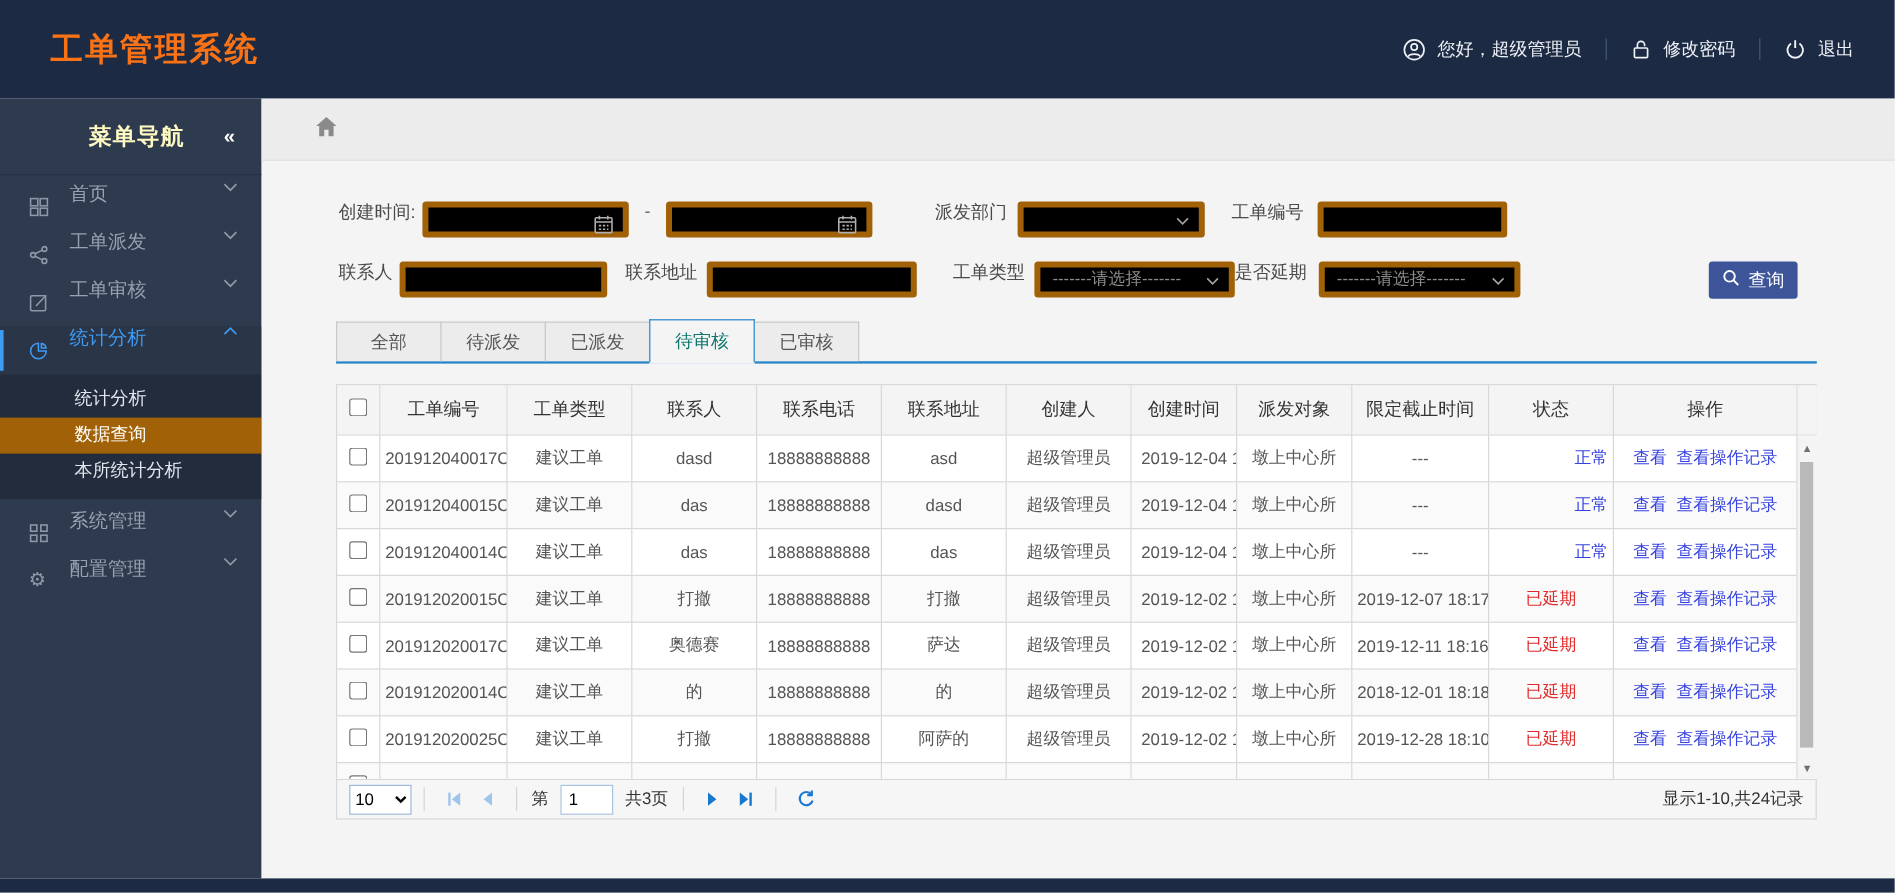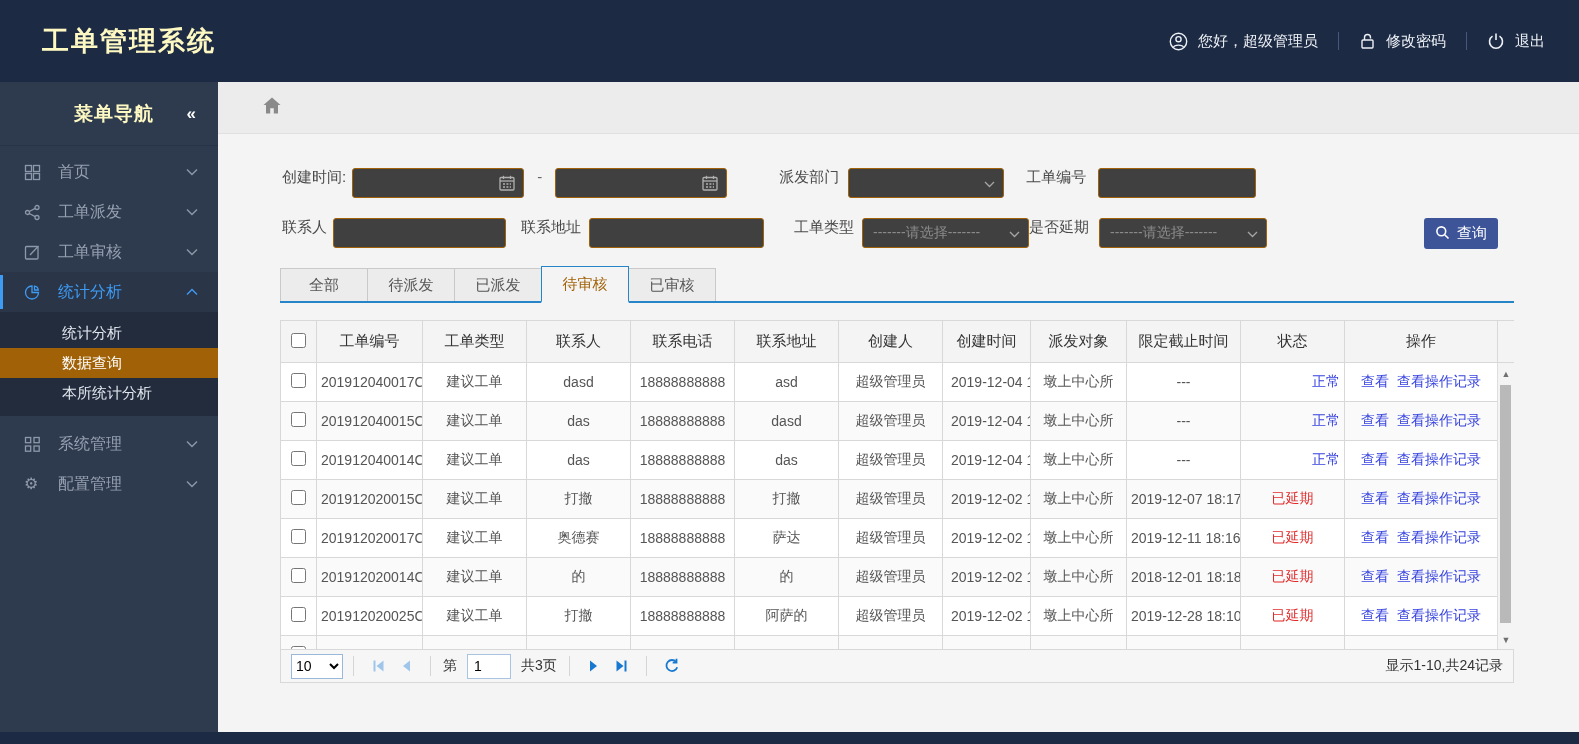--- a/index.html
+++ b/index.html
@@ -3,60 +3,60 @@
 <meta charset="utf-8">
 <style>
   * { box-sizing: border-box; }
   html,body { margin:0; padding:0; }
   body {
     width:1579px; height:744px; position:relative; overflow:hidden;
     font-family:"Liberation Sans", sans-serif; background:#f4f4f5;
   }
   
   .app-header { position:absolute; top:0; left:0; right:0; height:82px; background:#1c2a44; display:flex; align-items:center; z-index:5;}
-  .app-title { color:#fef9c3; font-size:27px; font-weight:bold; margin-left:42px; letter-spacing:2px; }
+  .app-title { color:#f97316; font-size:27px; font-weight:bold; margin-left:42px; letter-spacing:2px; }
   .header-right { margin-left:auto; margin-right:34px; display:flex; align-items:center; gap:20px; color:#eef1f6; font-size:15px; }
   .header-item { display:flex; align-items:center; gap:10px; cursor:pointer; }
   .header-divider { width:1px; height:18px; background:#45577a; }
   .hicon { display:flex; }
   
   .sidebar { position:absolute; top:82px; left:0; width:218px; bottom:12px; background:#2e3a4d; }
   .sidebar-header { height:64px; display:flex; align-items:center; padding:0 24px; border-bottom:1px solid #28334a; }
   .sidebar-title { color:#fef9c3; font-size:19px; font-weight:bold; margin-left:50px; letter-spacing:1px; }
   .collapse-btn { margin-left:auto; color:#ffffff; font-size:17px; font-weight:bold; cursor:pointer; letter-spacing:-2px; }
   .menu { padding-top:6px; }
-  .menu-item { height:40px; display:flex; align-items:center; padding:0 20px 0 24px; color:#96a1b3; font-size:16px; cursor:pointer; position:relative; }
+  .menu-item { height:40px; display:flex; padding:0 20px 0 24px; color:#96a1b3; font-size:16px; cursor:pointer; position:relative; }
   .menu-item .mi-icon { width:20px; margin-right:14px; display:flex; align-items:center; color:#8d99ab; font-size:16px; line-height:1; }
   .menu-item .chev { margin-left:auto; display:flex; color:#8d99ab; }
   .menu-item.active { color:#3e9bf4; background:#2a3548; }
   .menu-item.active .mi-icon, .menu-item.active .chev { color:#3e9bf4; }
   .menu-item.active::before { content:''; position:absolute; left:0; top:3px; bottom:3px; width:3px; background:#3e9bf4; }
   .submenu { background:#222c3d; padding:6px 0 8px 0; }
   .submenu-item { height:30px; line-height:30px; padding-left:62px; color:#e2e7ef; font-size:15px; cursor:pointer; }
   .submenu-item.selected { background:#a16207; color:#ffffff; }
   .menu-gap { height:8px; }
   
   .main { position:absolute; left:218px; top:82px; right:0; bottom:12px; background:#f4f4f5; overflow:hidden; }
   .breadcrumb { height:52px; background:#ececed; border-bottom:1px solid #e0e0e1; display:flex; align-items:center; padding-left:44px; }
   
   .filters { padding:34px 0 0 64px; width:1300px; }
   .filter-row { display:flex; align-items:flex-start; height:31px; margin-bottom:19px; font-size:15px; color:#4a4a4a; }
   .flabel { white-space:nowrap; }
-  .tb { height:30px; border:1px solid #a16207; border-radius:3px; background:#404040; }
+  .tb { height:30px; border:5px solid #a16207; border-radius:3px; background:#000000; }
   .date-box { width:172px; position:relative; display:flex; align-items:center; }
   .date-box input { border:none; outline:none; background:transparent; width:138px; height:26px; margin-left:6px; font-size:14px; }
   .cal-icon { position:absolute; right:7px; top:5px; display:flex; }
   .sel-box { display:flex; align-items:center; justify-content:space-between; padding:0 8px 0 10px; color:#8a8a8a; font-size:14px; cursor:pointer; }
   .plain-input { width:158px; padding:0 8px; font-size:14px; outline:none; }
   .dash { margin:0 13px; color:#666; }
   .search-btn { margin-left:auto; margin-right:20px; width:74px; height:31px; background:#3d5499; border:none; border-radius:3px; color:#ffffff; font-size:15px; display:flex; align-items:center; justify-content:center; gap:7px; cursor:pointer; }
   
   .tabs { margin:5px 0 0 62px; width:1234px; display:flex; border-bottom:2px solid #2585c7; height:35px; align-items:flex-end; }
   .tab { width:88px; height:33px; background:#ececec; border:1px solid #c9c9c9; border-bottom:none; margin-right:-1px; display:flex; align-items:center; justify-content:center; font-size:15px; color:#555; cursor:pointer; }
-  .tab.active { background:#f4f4f5; border:1px solid #2585c7; border-bottom:2px solid #f4f4f5; height:37px; margin-bottom:-2px; color:#a16207; position:relative; z-index:2; }
+  .tab.active { background:#f4f4f5; border:1px solid #2585c7; border-bottom:2px solid #f4f4f5; height:37px; margin-bottom:-2px; color:#0f766e; position:relative; z-index:2; }
   
   .table-wrap { margin:17px 0 0 62px; width:1234px; height:329px; position:relative; overflow:hidden; background:#fff; }
   table { border-collapse:collapse; table-layout:fixed; width:1234px; font-size:14px; }
   th, td { border:1px solid #d8d8d8; text-align:center; overflow:hidden; white-space:nowrap; padding:0 4px; }
   thead th { height:42px; background:#f4f4f4; color:#333; font-size:15px; font-weight:normal; }
   tbody td { height:39px; color:#555; background:#ffffff; }
   tbody tr:nth-child(even) td { background:#fafafa; }
   td.st-normal { color:#3642df;text-align:right; }
   td.st-delayed { color:#e02a2a; }
   .op-link { color:#3642df; cursor:pointer; margin:0 4px; }

